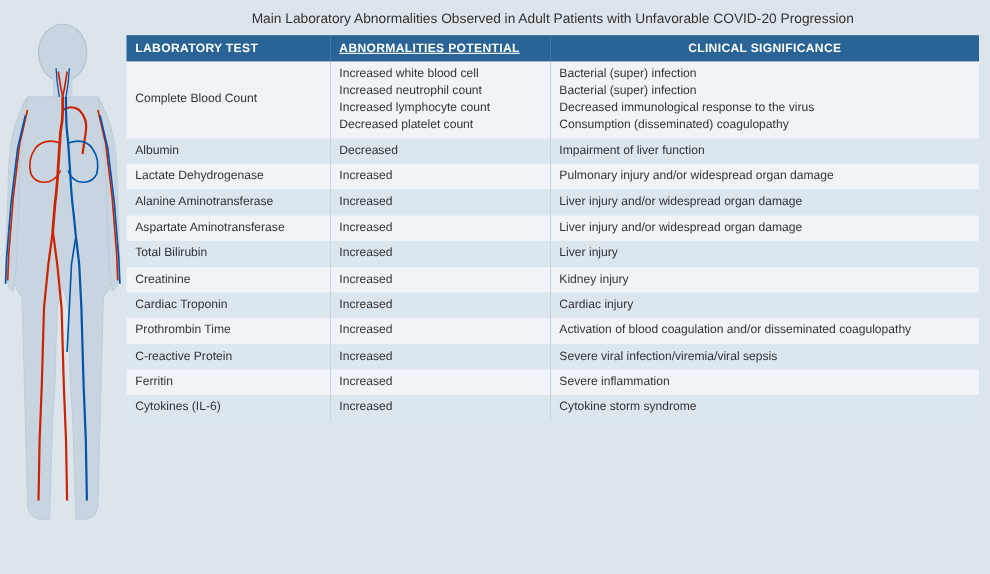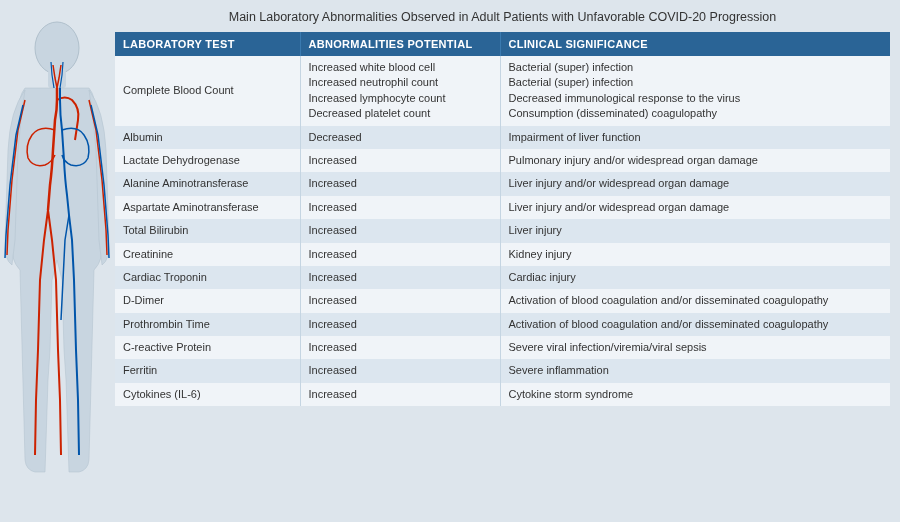--- a/index.html
+++ b/index.html
@@ -83,22 +83,22 @@
       border-right: 1px solid #c5d5e2;
       line-height: 1.4;
     }
 
     tbody td:last-child {
       border-right: none;
       margin-top: 39px;
     }
 
     .col-test { width: 185px; }
-    .col-abnorm { width: 200px; }
-    .col-clinical { width: auto; }
+    .col-abnorm { width: 200px; text-decoration: underline; }
+    .col-clinical { width: auto; text-align: center; }
   </style>
 </head>
 <body>
 
 <div class="bg-body"></div>
 
 <div class="human-figure">
   <svg width="115" height="522" viewBox="0 0 115 522" xmlns="http://www.w3.org/2000/svg">
 
     <rect width="115" height="522" fill="#dde5ec"></rect>
@@ -200,25 +200,20 @@
           <td>Creatinine</td>
           <td>Increased</td>
           <td>Kidney injury</td>
         </tr>
         <tr>
           <td>Cardiac Troponin</td>
           <td>Increased</td>
           <td>Cardiac injury</td>
         </tr>
         <tr>
-          <td>D-Dimer</td>
-          <td>Increased</td>
-          <td>Activation of blood coagulation and/or disseminated coagulopathy</td>
-        </tr>
-        <tr>
           <td>Prothrombin Time</td>
           <td>Increased</td>
           <td>Activation of blood coagulation and/or disseminated coagulopathy</td>
         </tr>
         <tr>
           <td>C-reactive Protein</td>
           <td>Increased</td>
           <td>Severe viral infection/viremia/viral sepsis</td>
         </tr>
         <tr>

